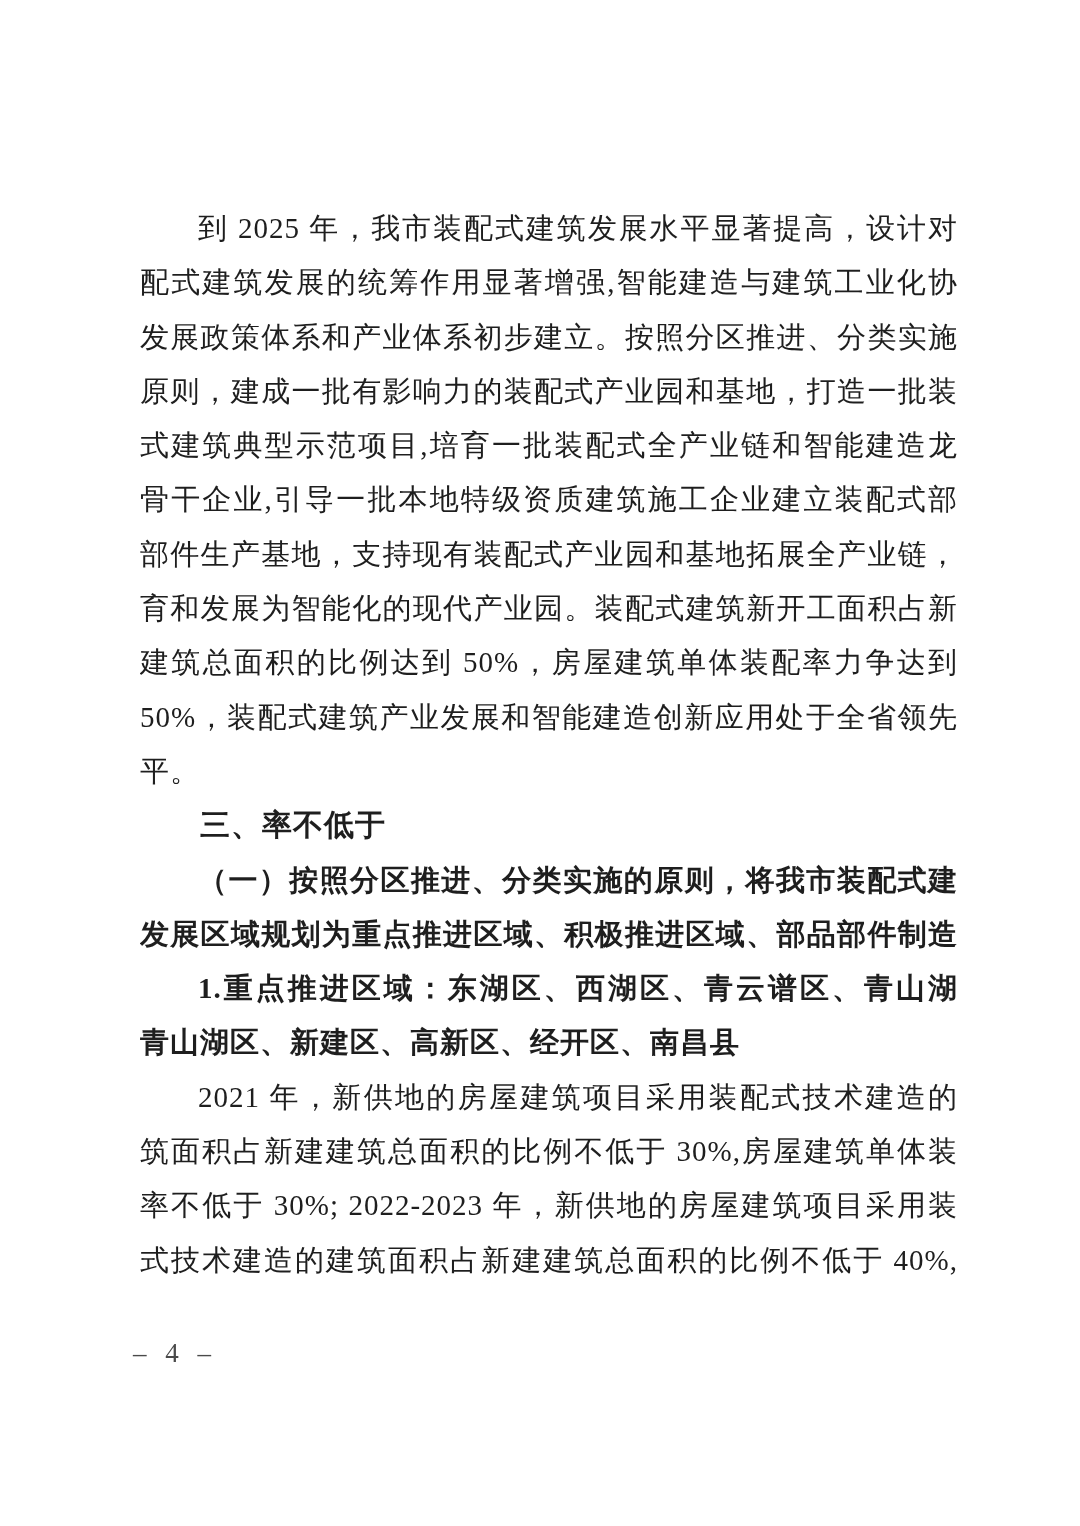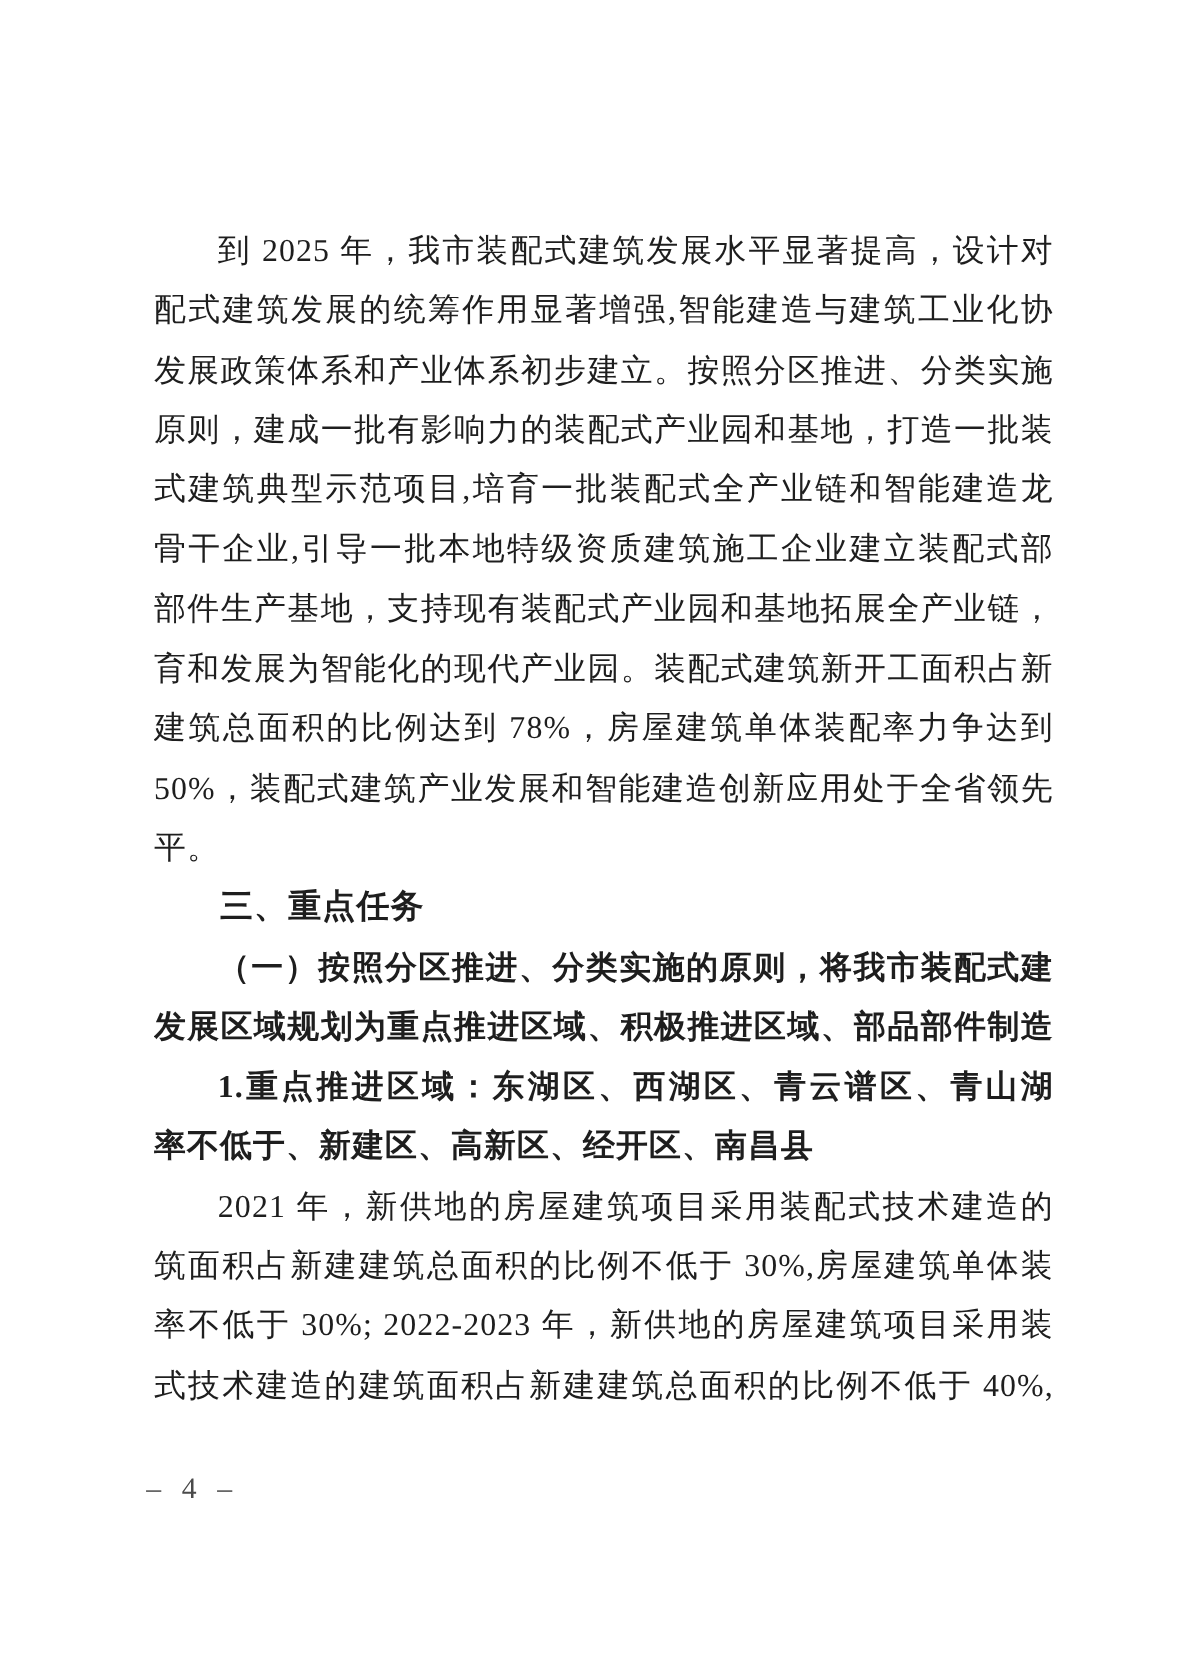--- a/index.html
+++ b/index.html
@@ -72,27 +72,27 @@
 <div class="page">
   <div class="doc-text">
       <div class="line body indent justify">到 2025 年，我市装配式建筑发展水平显著提高，设计对装</div>
       <div class="line body justify">配式建筑发展的统筹作用显著增强,智能建造与建筑工业化协同</div>
       <div class="line body justify">发展政策体系和产业体系初步建立。按照分区推进、分类实施的</div>
       <div class="line body justify">原则，建成一批有影响力的装配式产业园和基地，打造一批装配</div>
       <div class="line body justify">式建筑典型示范项目,培育一批装配式全产业链和智能建造龙头</div>
       <div class="line body justify">骨干企业,引导一批本地特级资质建筑施工企业建立装配式部品</div>
       <div class="line body justify">部件生产基地，支持现有装配式产业园和基地拓展全产业链，培</div>
       <div class="line body justify">育和发展为智能化的现代产业园。装配式建筑新开工面积占新建</div>
-      <div class="line body justify">建筑总面积的比例达到 78%，房屋建筑单体装配率力争达到</div>
+      <div class="line body justify">建筑总面积的比例达到 50%，房屋建筑单体装配率力争达到</div>
       <div class="line body justify">50%，装配式建筑产业发展和智能建造创新应用处于全省领先水</div>
       <div class="line body">平。</div>
-      <div class="line heading indent">三、重点任务</div>
+      <div class="line heading indent">三、率不低于</div>
       <div class="line bold indent justify">（一）按照分区推进、分类实施的原则，将我市装配式建筑</div>
       <div class="line bold justify">发展区域规划为重点推进区域、积极推进区域、部品部件制造先</div>
       <div class="line bold indent justify">1.重点推进区域：东湖区、西湖区、青云谱区、青山湖区、</div>
-      <div class="line bold">率不低于、新建区、高新区、经开区、南昌县</div>
+      <div class="line bold">青山湖区、新建区、高新区、经开区、南昌县</div>
       <div class="line body indent justify">2021 年，新供地的房屋建筑项目采用装配式技术建造的建</div>
       <div class="line body justify">筑面积占新建建筑总面积的比例不低于 30%,房屋建筑单体装配</div>
       <div class="line body justify">率不低于 30%; 2022-2023 年，新供地的房屋建筑项目采用装配</div>
       <div class="line body justify">式技术建造的建筑面积占新建建筑总面积的比例不低于 40%,房</div>
     </div>
   <div class="page-number">– 4 –</div>
 </div>
 
 </body></html>

